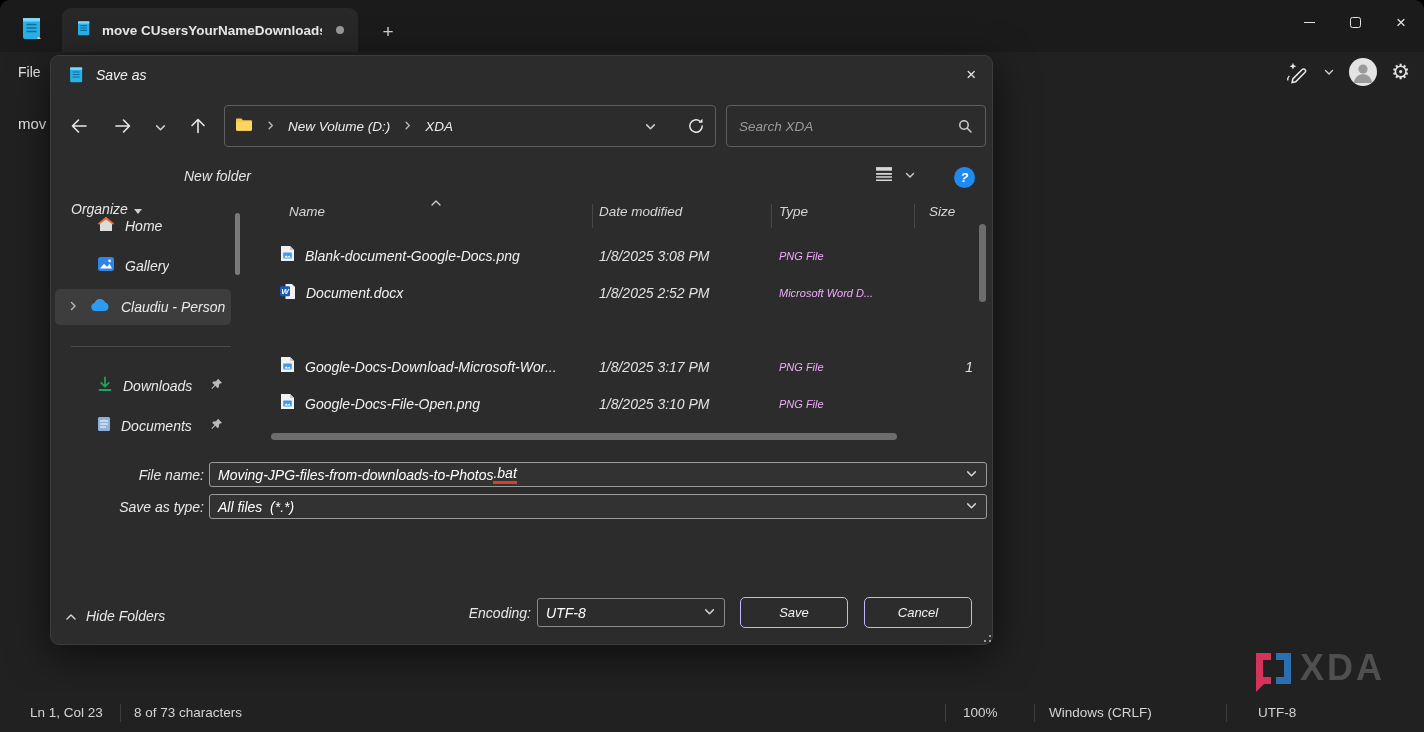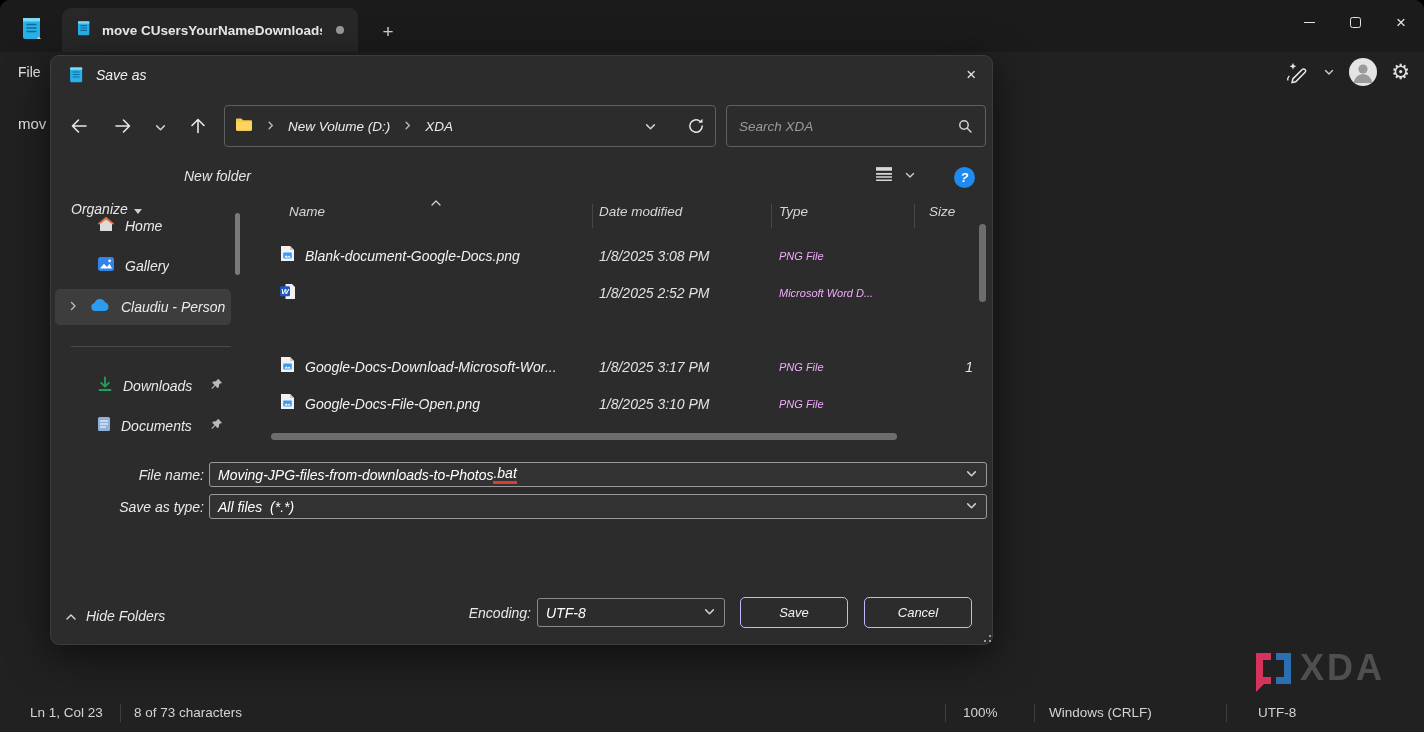--- a/index.html
+++ b/index.html
@@ -316,20 +316,21 @@
       <span class="f-size"></span>
     </div>
     <div class="frow" style="top:218px;">
       <span style="margin-left:14px;">
         <svg width="16" height="16" viewBox="0 0 16 16">
             <path d="M5.5 1H12l3 3v12H5.5z" fill="#f2f2f2"></path>
             <rect x="0" y="3.2" width="10" height="10" rx="1.2" fill="#1b5bbf"></rect>
             <text x="5" y="11" text-anchor="middle" font-size="8" font-weight="bold" fill="#fff">W</text>
           </svg>
       </span>
+      <span class="f-name">Document.docx</span>
       <span class="f-date">1/8/2025 2:52 PM</span>
       <span class="f-type">Microsoft Word D...</span>
       <span class="f-size"></span>
     </div>
     <div class="frow" style="top:292px;">
       <span style="margin-left:14px;">
         <svg width="15" height="17" viewBox="0 0 15 17">
             <path d="M1 1h9l4 4v11H1z" fill="#f2f2f2"></path>
             <path d="M10 1l4 4h-4z" fill="#c9c9c9"></path>
             <rect x="3.2" y="7.5" width="8.6" height="6" rx="0.8" fill="#3d9af0"></rect>

